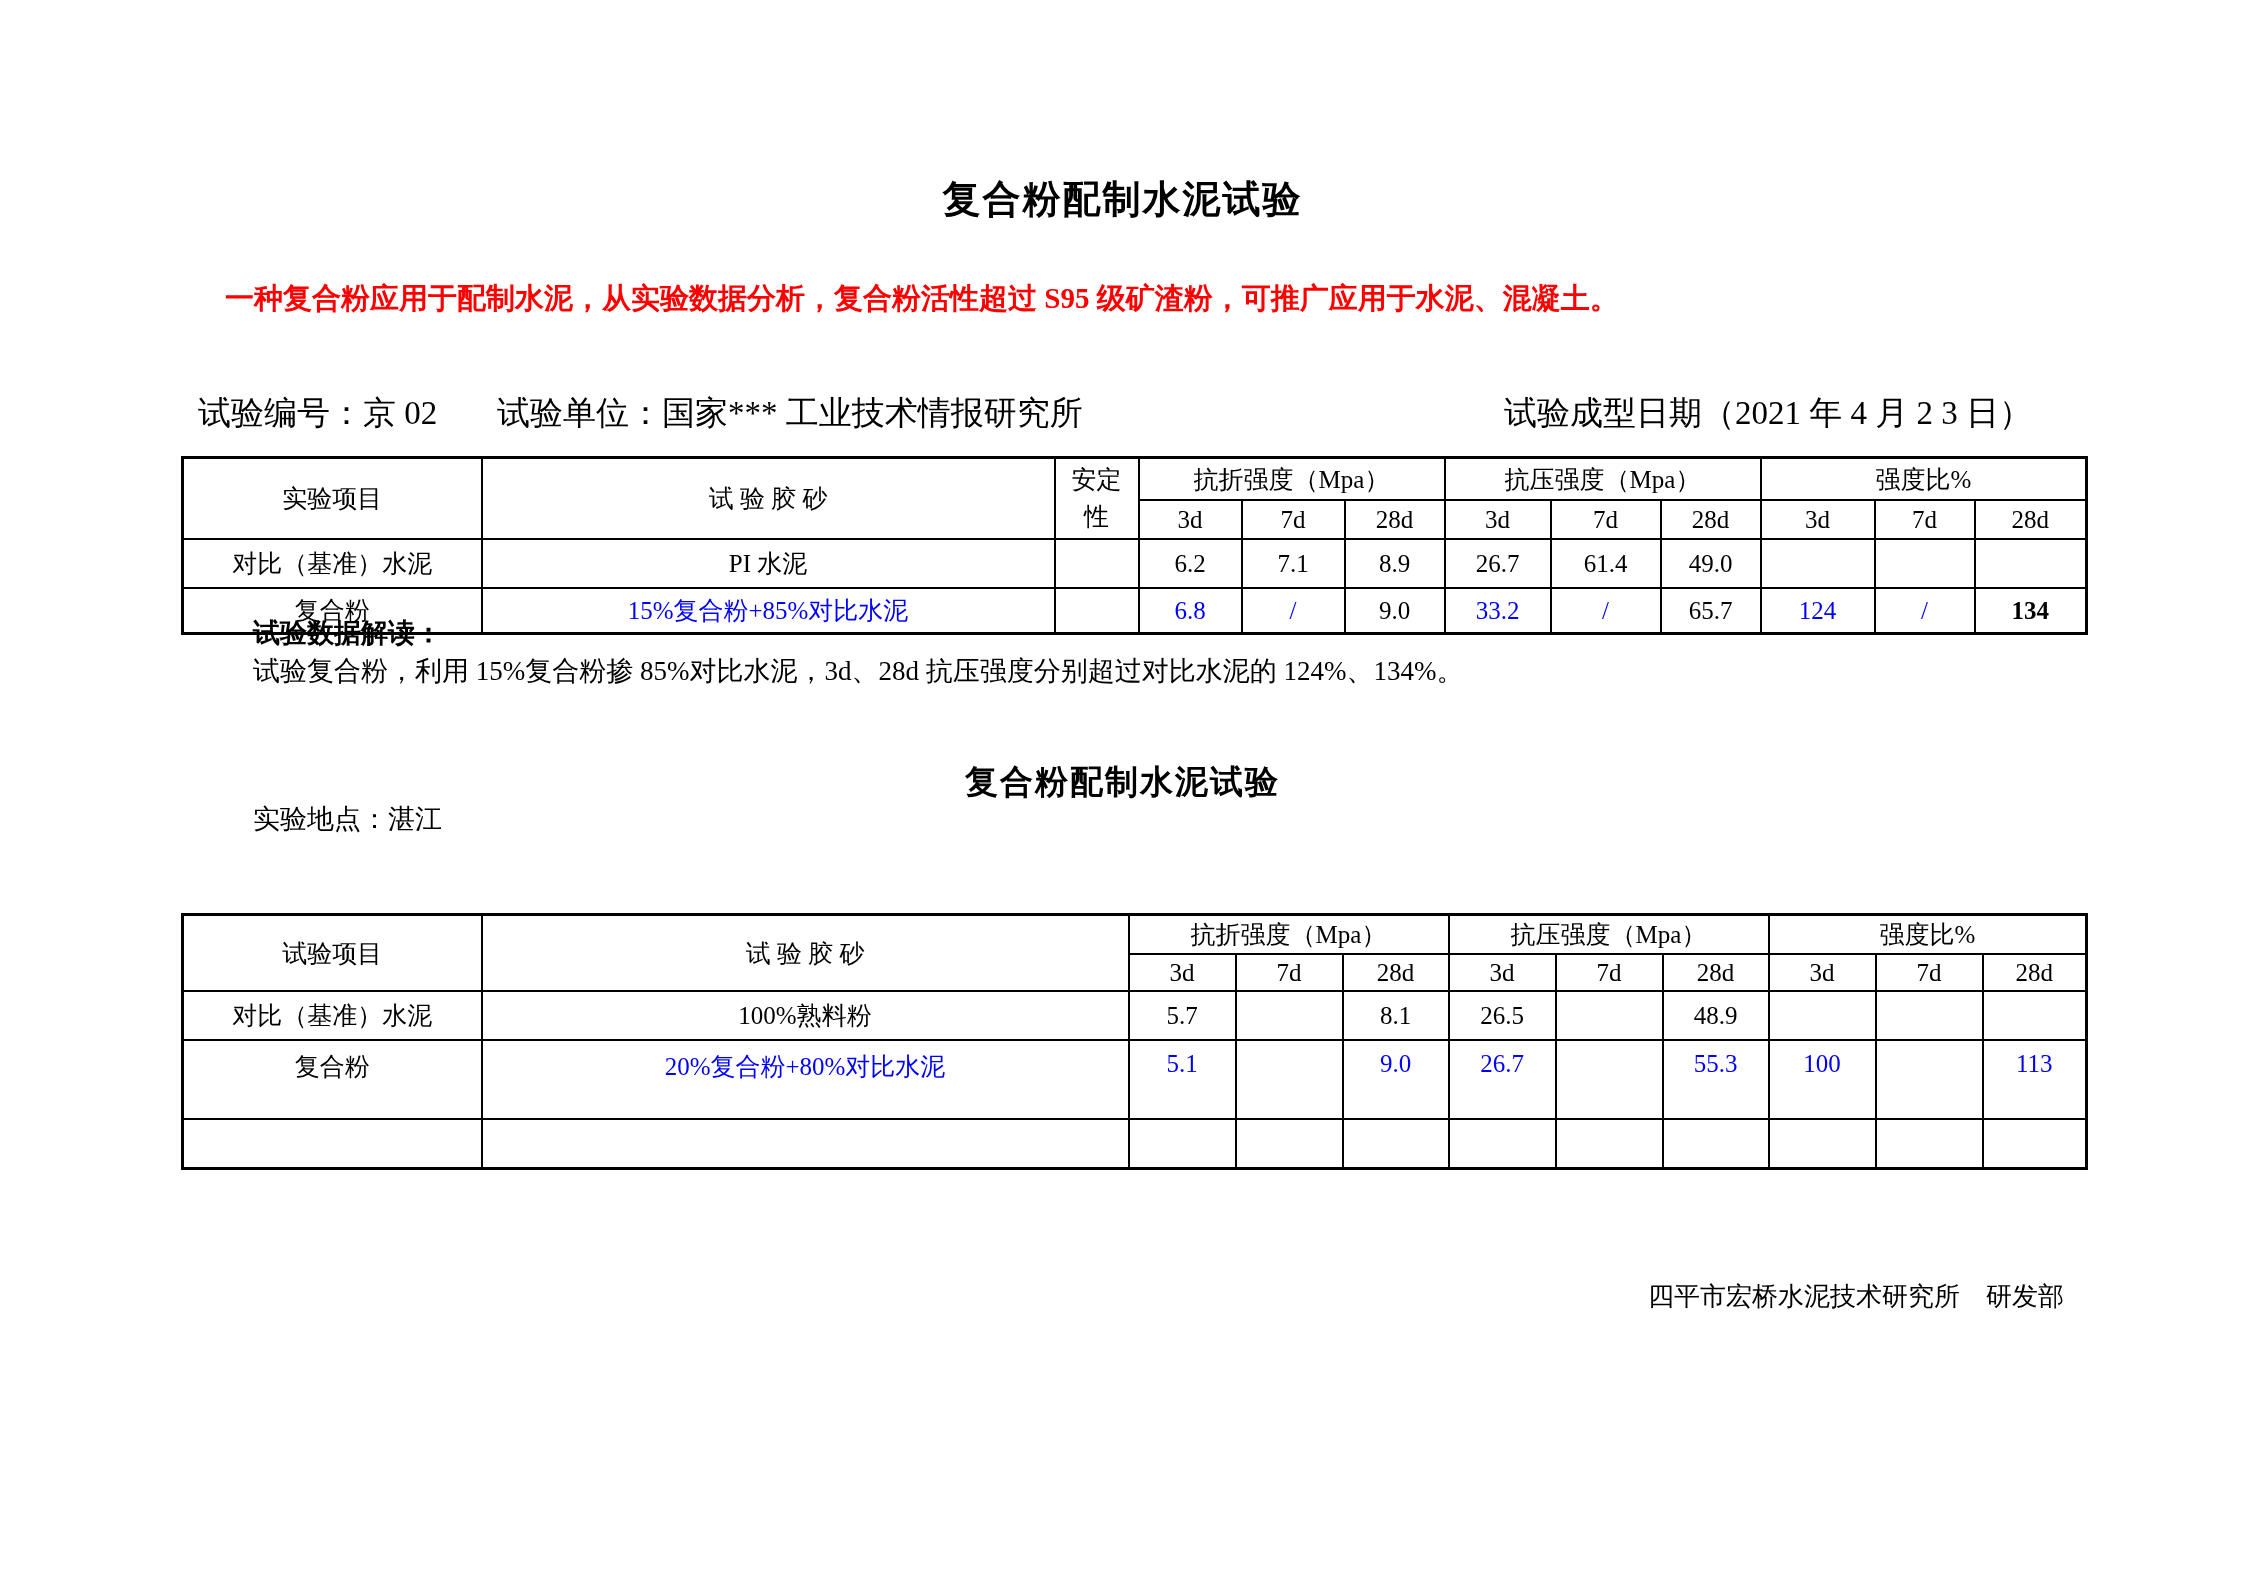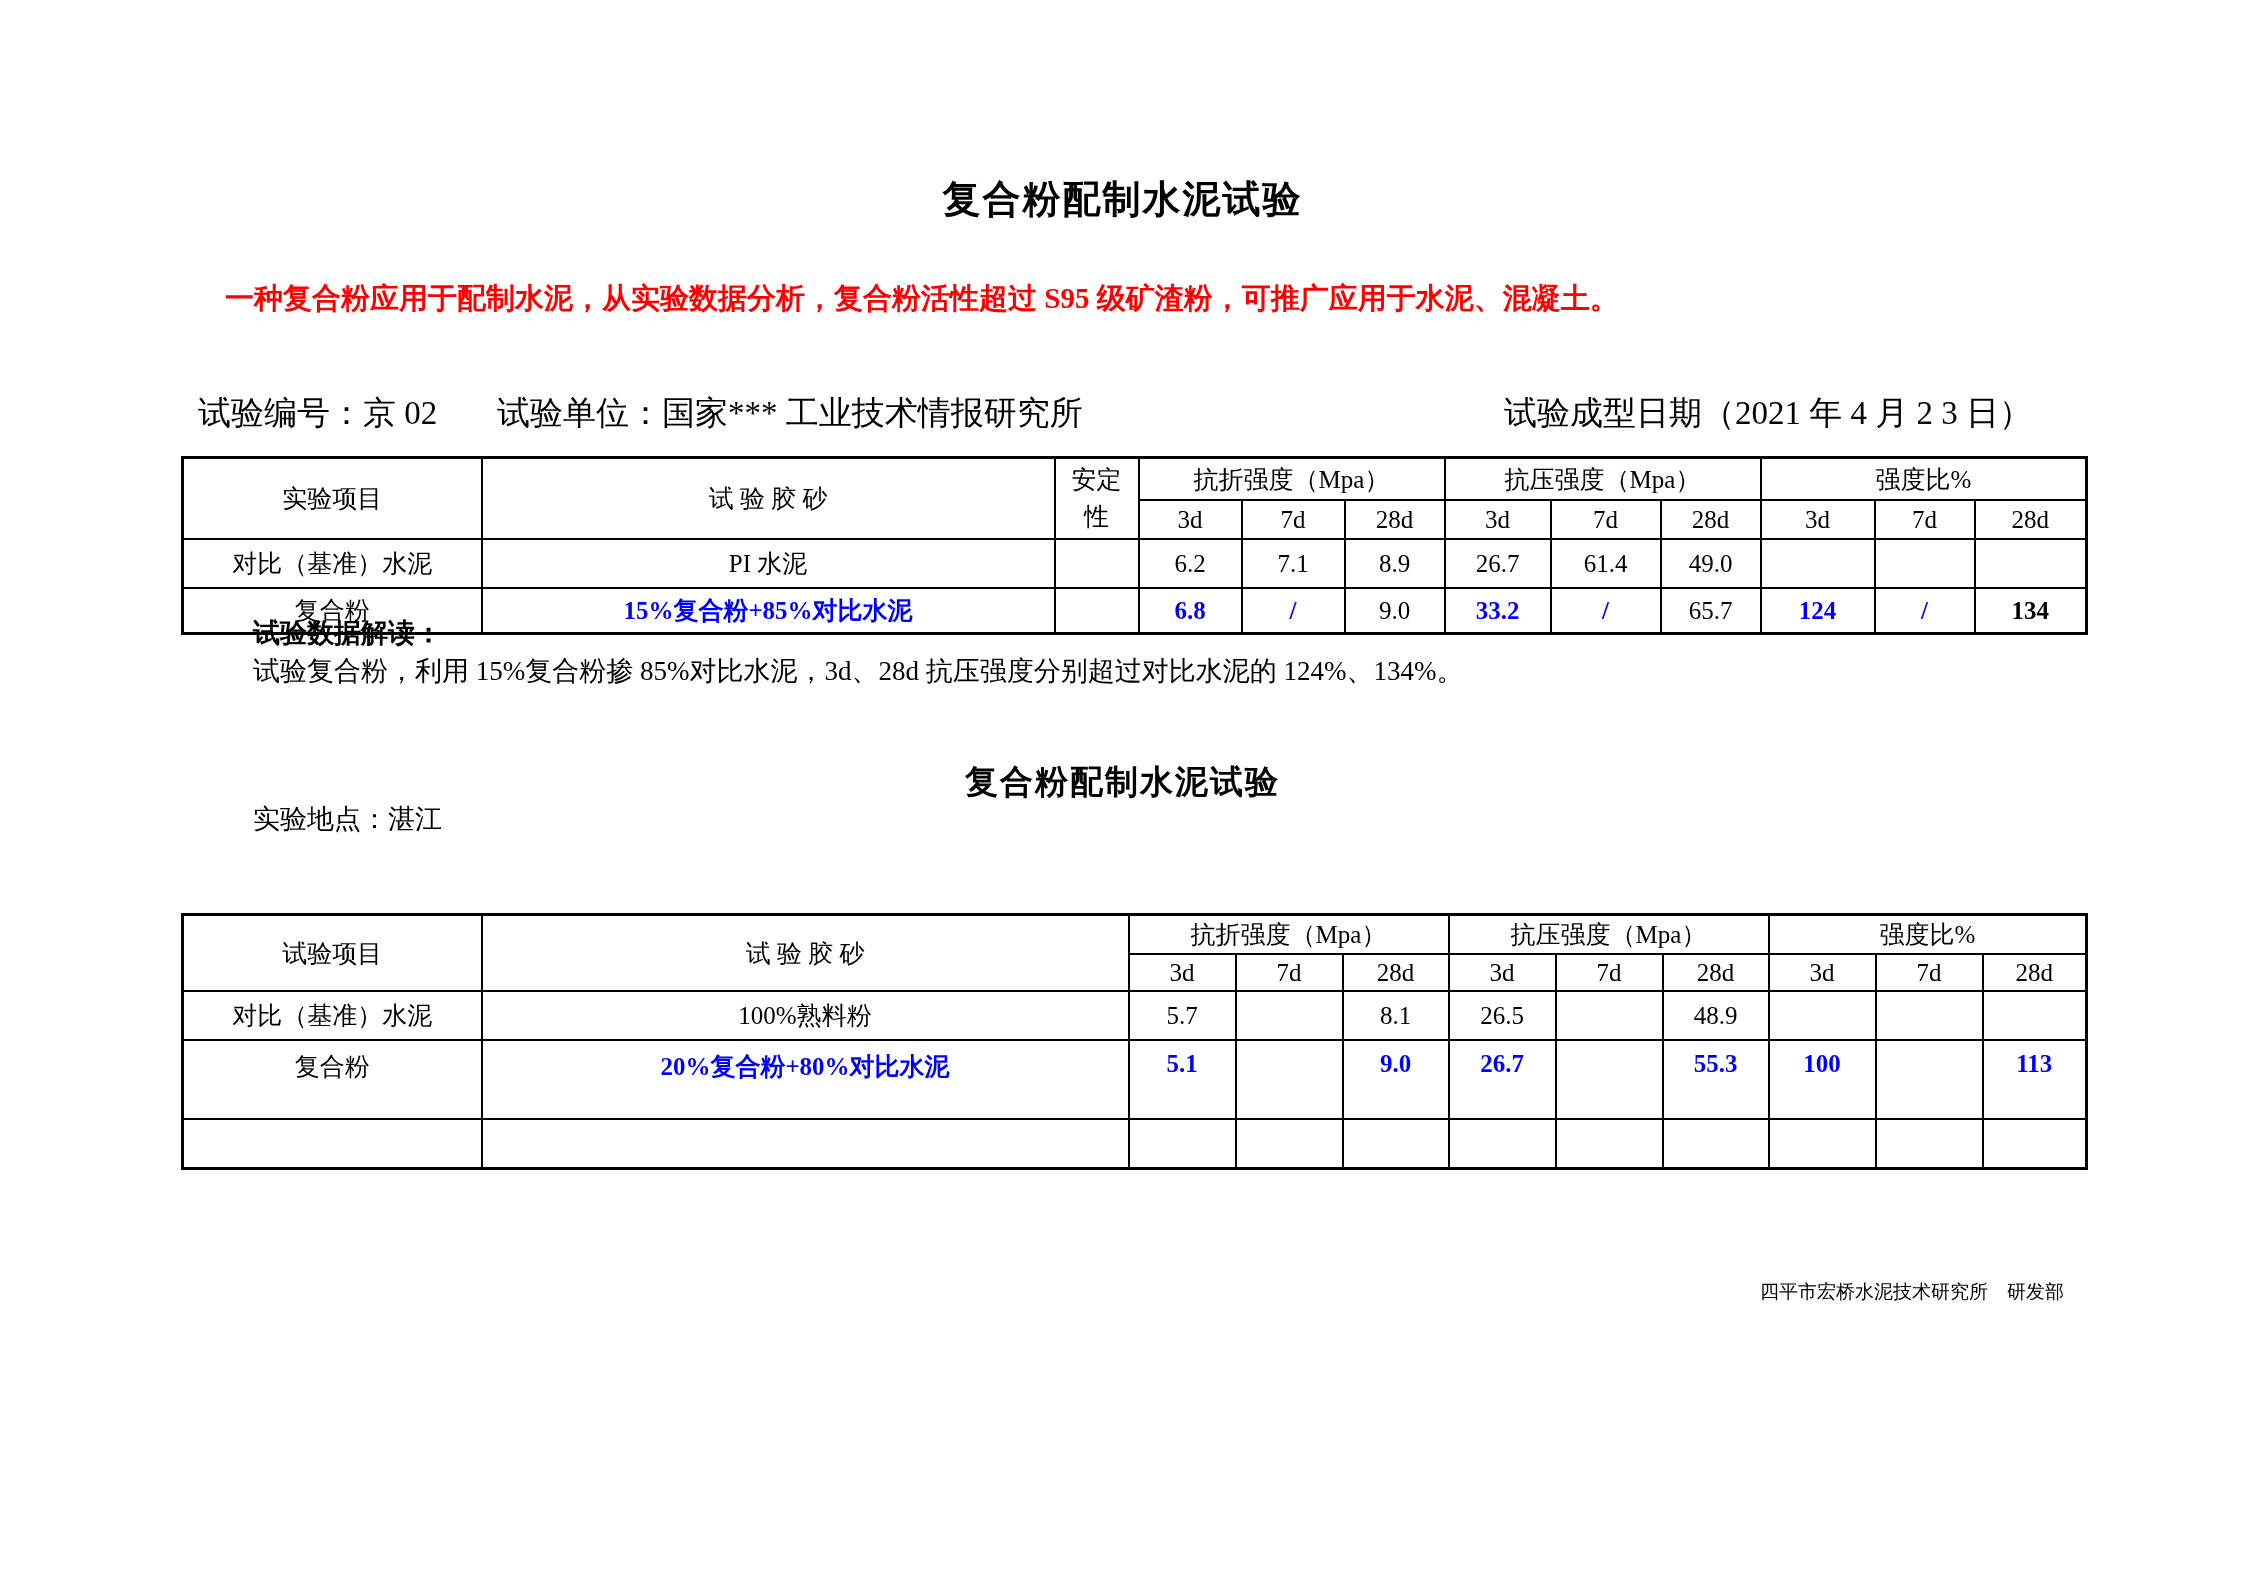--- a/index.html
+++ b/index.html
@@ -57,27 +57,27 @@
   .t2 tr:nth-child(4) td { height:68px; }
   .t2 tr:nth-child(5) td { height:47px; }
 
   td.topcell { vertical-align:top; padding-top:5px; }
   .t2 tr:nth-child(4) td { vertical-align:top; padding-top:9px; }
 
   .stabsp {
     display:inline-block; width:2.2em;
     word-break:break-all; line-height:1.45;
   }
-  .blue  { color:#0000FF; font-weight:700;margin-top:26px; }
+  .blue  { color:#0000FF; font-weight:400;margin-top:26px; }
   .bold  { font-weight:700; }
 
   .interp-head { position:absolute; top:615px; left:253px; margin:0; font-size:27px; font-weight:700; white-space:nowrap; }
   .interp-body { position:absolute; top:653px; left:253px; margin:0; font-size:27px; white-space:nowrap; }
   .location    { position:absolute; top:801px; left:253px; margin:0; font-size:27px; white-space:nowrap; }
-  .footer      { position:absolute; top:1279px; right:181px; margin:0; font-size:19px; white-space:nowrap; }
+  .footer      { position:absolute; top:1279px; right:181px; margin:0; font-size:26px; white-space:nowrap; }
 </style>
 </head>
 <body>
 
 <div class="page">
 
   <h1 class="title1">复合粉配制水泥试验</h1>
 
   <p class="highlight">一种复合粉应用于配制水泥，从实验数据分析，复合粉活性超过 S95 级矿渣粉，可推广应用于水泥、混凝土。</p>
 

